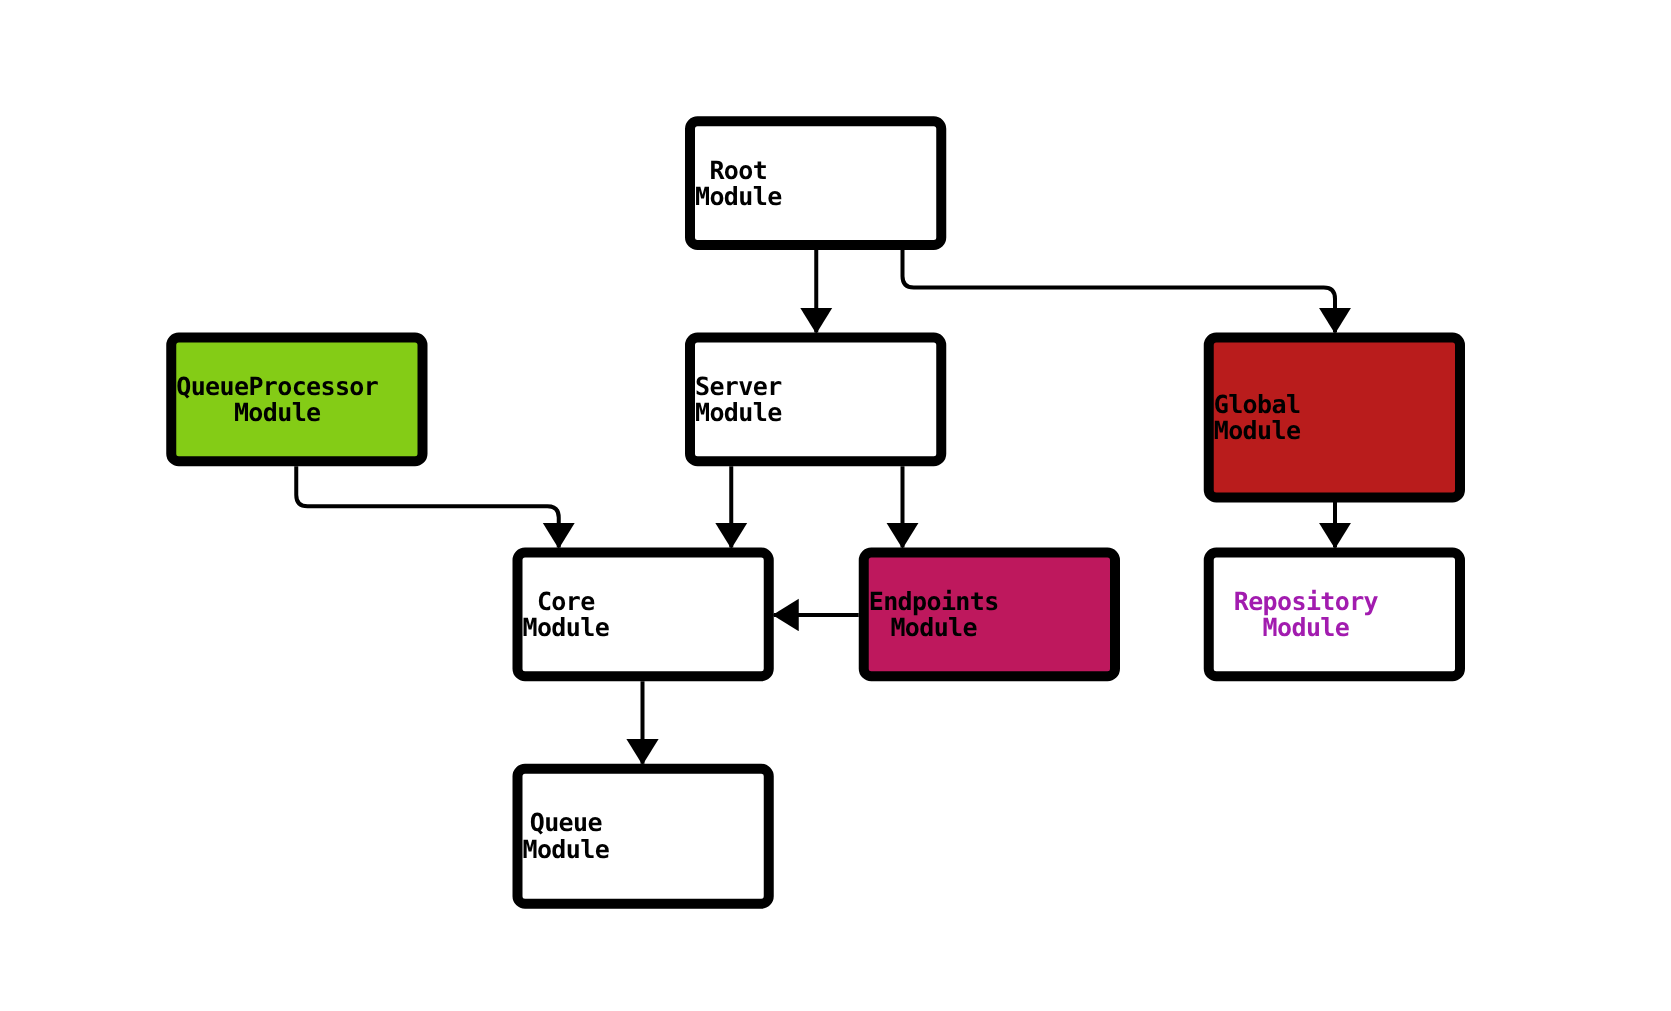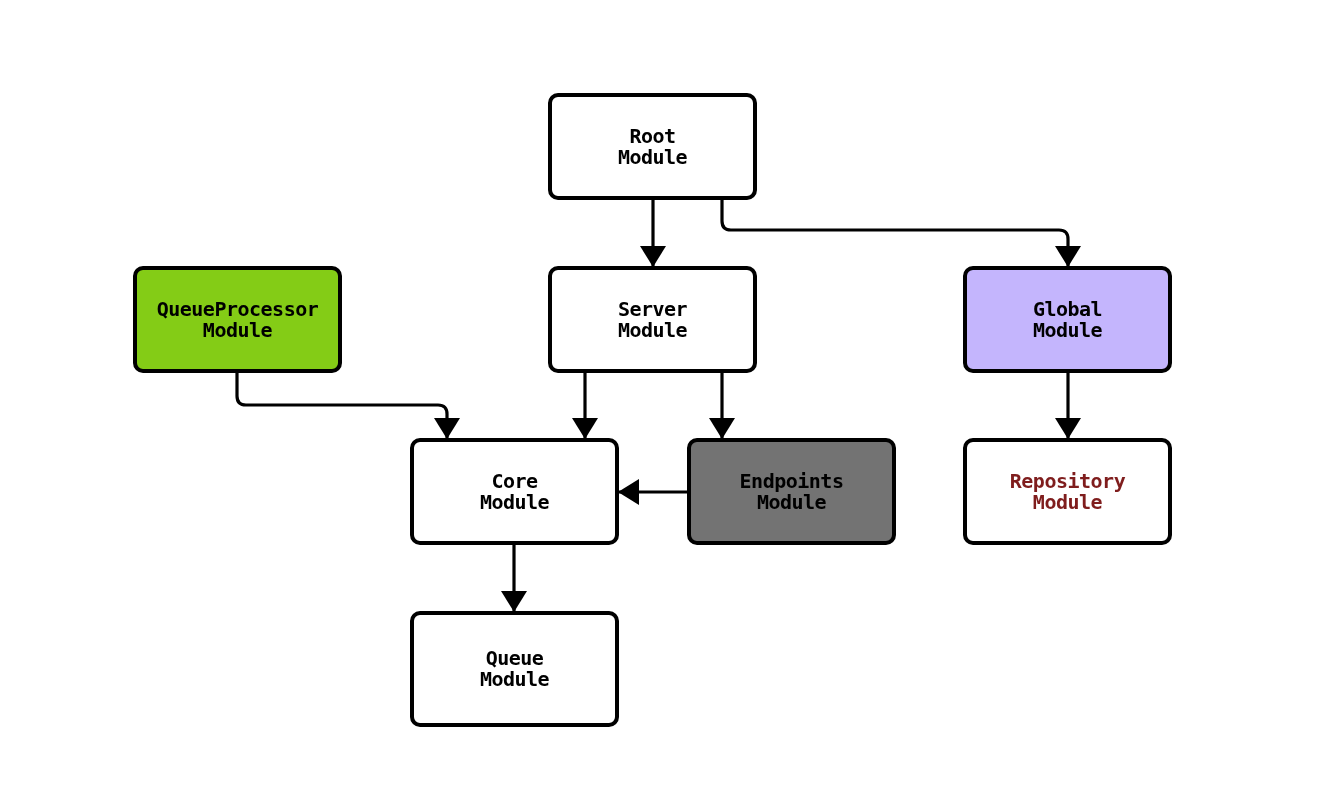--- a/index.html
+++ b/index.html
@@ -23,26 +23,25 @@
     height: 809px;
   }
   #edge-layer path.edge {
     fill: none;
     stroke-width: 3.2;
     stroke-linecap: butt;
   }
   .node {
     position: absolute;
     box-sizing: border-box;
-    border: 4px solid #15803d;
+    border: 8px solid #15803d;
     border-radius: 10px;
     background: #ffffff;
     display: flex;
     align-items: center;
-    justify-content: center;
     text-align: center;
   }
   .node .label {
     font-weight: bold;
     font-size: 20px;
     line-height: 21px;
     letter-spacing: -0.5px;
     color: #000000;
     white-space: pre;
   }
@@ -72,29 +71,29 @@
   <div id="nodes-layer">
       <div class="node" style="left: 548px; top: 93px; width: 209px; height: 107px; border-color: rgb(0, 0, 0); background: rgb(255, 255, 255);">
         <div class="label" style="color: rgb(0, 0, 0);"><span>Root</span><span>Module</span></div>
       </div>
       <div class="node" style="left: 133px; top: 266px; width: 209px; height: 107px; border-color: rgb(0, 0, 0); background: #84cc16;">
         <div class="label" style="color: rgb(0, 0, 0);"><span>QueueProcessor</span><span>Module</span></div>
       </div>
       <div class="node" style="left: 548px; top: 266px; width: 209px; height: 107px; border-color: rgb(0, 0, 0); background: rgb(255, 255, 255);">
         <div class="label" style="color: rgb(0, 0, 0);"><span>Server</span><span>Module</span></div>
       </div>
-      <div class="node" style="left: 963px; top: 266px; width: 209px; height: 107px; border-color: rgb(0, 0, 0); background: #c4b5fd;">
+      <div class="node" style="left: 963px; top: 266px; width: 209px; height: 136px; border-color: rgb(0, 0, 0); background: #b91c1c;">
         <div class="label" style="color: rgb(0, 0, 0);"><span>Global</span><span>Module</span></div>
       </div>
       <div class="node" style="left: 410px; top: 438px; width: 209px; height: 107px; border-color: rgb(0, 0, 0); background: rgb(255, 255, 255);">
         <div class="label" style="color: rgb(0, 0, 0);"><span>Core</span><span>Module</span></div>
       </div>
-      <div class="node" style="left: 687px; top: 438px; width: 209px; height: 107px; border-color: rgb(0, 0, 0); background: #737373;">
+      <div class="node" style="left: 687px; top: 438px; width: 209px; height: 107px; border-color: rgb(0, 0, 0); background: #be185d;">
         <div class="label" style="color: rgb(0, 0, 0);"><span>Endpoints</span><span>Module</span></div>
       </div>
       <div class="node" style="left: 963px; top: 438px; width: 209px; height: 107px; border-color: rgb(0, 0, 0); background: rgb(255, 255, 255);">
-        <div class="label" style="color: #7f1d1d;"><span>Repository</span><span>Module</span></div>
+        <div class="label" style="color: #a21caf; margin-left: 16px;"><span>Repository</span><span>Module</span></div>
       </div>
       <div class="node" style="left: 410px; top: 611px; width: 209px; height: 116px; border-color: rgb(0, 0, 0); background: rgb(255, 255, 255);">
         <div class="label" style="color: rgb(0, 0, 0);"><span>Queue</span><span>Module</span></div>
       </div>
     </div>
 </div>
 
 </body></html>

